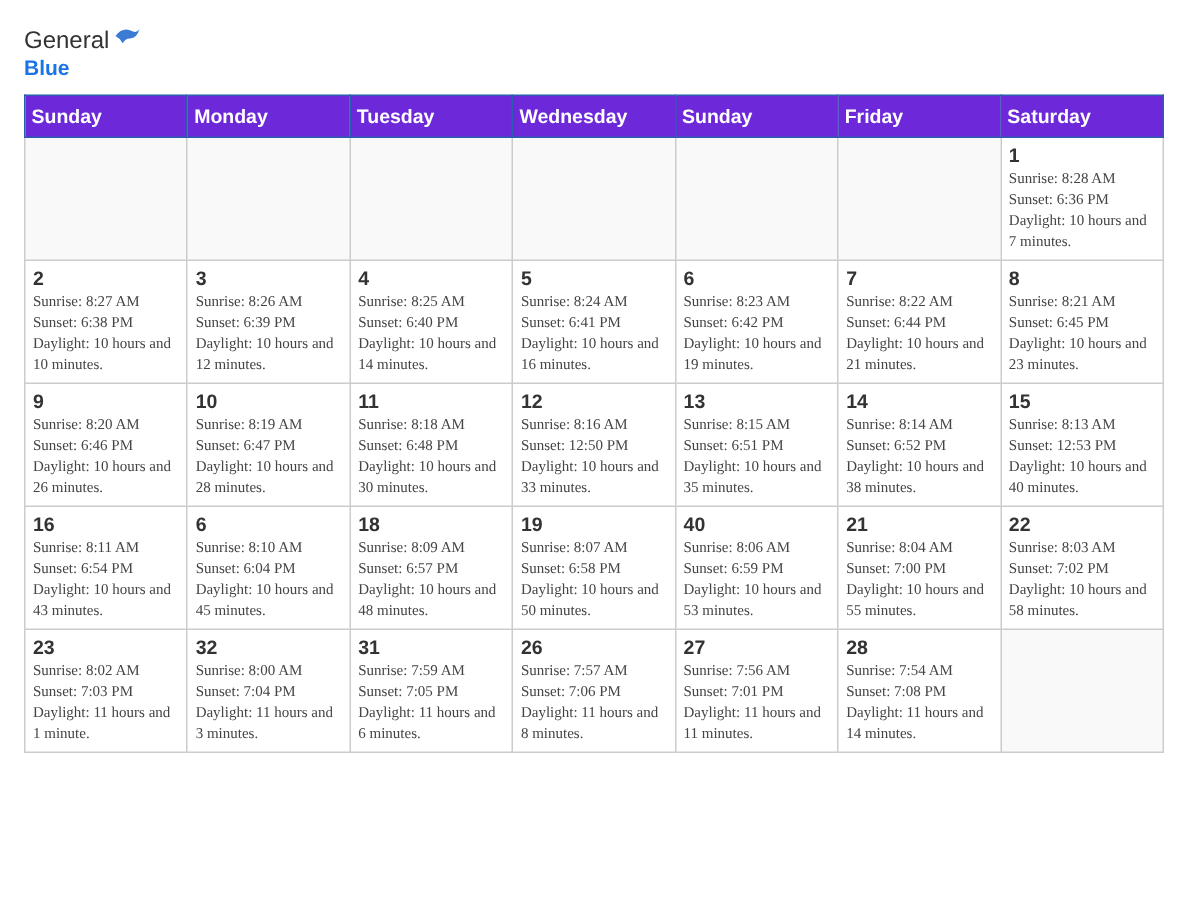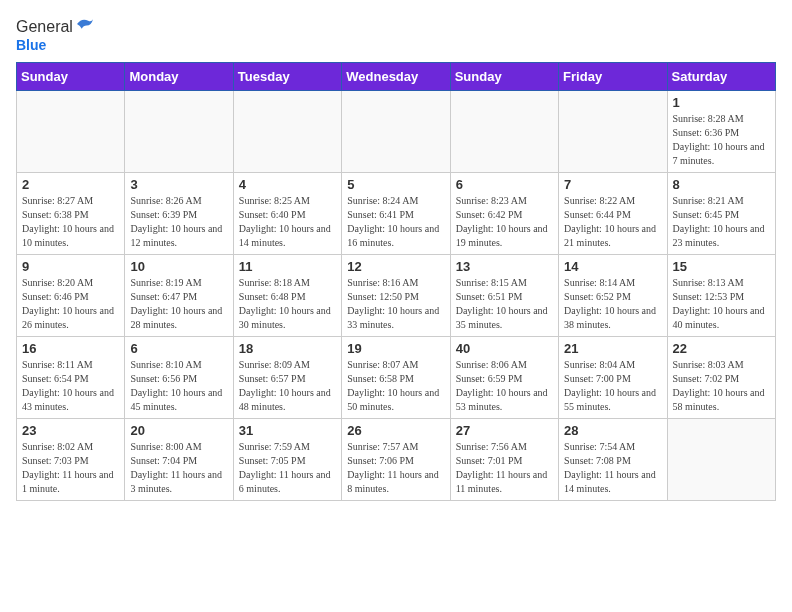--- a/index.html
+++ b/index.html
@@ -224,21 +224,21 @@
       <tr>
         <td>
           <span class="day-number">16</span>
           <div class="day-info">Sunrise: 8:11 AM
 Sunset: 6:54 PM
 Daylight: 10 hours and 43 minutes.</div>
         </td>
         <td>
           <span class="day-number">6</span>
           <div class="day-info">Sunrise: 8:10 AM
-Sunset: 6:56 PM
+Sunset: 6:04 PM
 Daylight: 10 hours and 45 minutes.</div>
         </td>
         <td>
           <span class="day-number">18</span>
           <div class="day-info">Sunrise: 8:09 AM
 Sunset: 6:57 PM
 Daylight: 10 hours and 48 minutes.</div>
         </td>
         <td>
           <span class="day-number">19</span>
@@ -266,21 +266,21 @@
         </td>
       </tr>
       <tr>
         <td>
           <span class="day-number">23</span>
           <div class="day-info">Sunrise: 8:02 AM
 Sunset: 7:03 PM
 Daylight: 11 hours and 1 minute.</div>
         </td>
         <td>
-          <span class="day-number">20</span>
+          <span class="day-number">32</span>
           <div class="day-info">Sunrise: 8:00 AM
 Sunset: 7:04 PM
 Daylight: 11 hours and 3 minutes.</div>
         </td>
         <td>
           <span class="day-number">31</span>
           <div class="day-info">Sunrise: 7:59 AM
 Sunset: 7:05 PM
 Daylight: 11 hours and 6 minutes.</div>
         </td>

